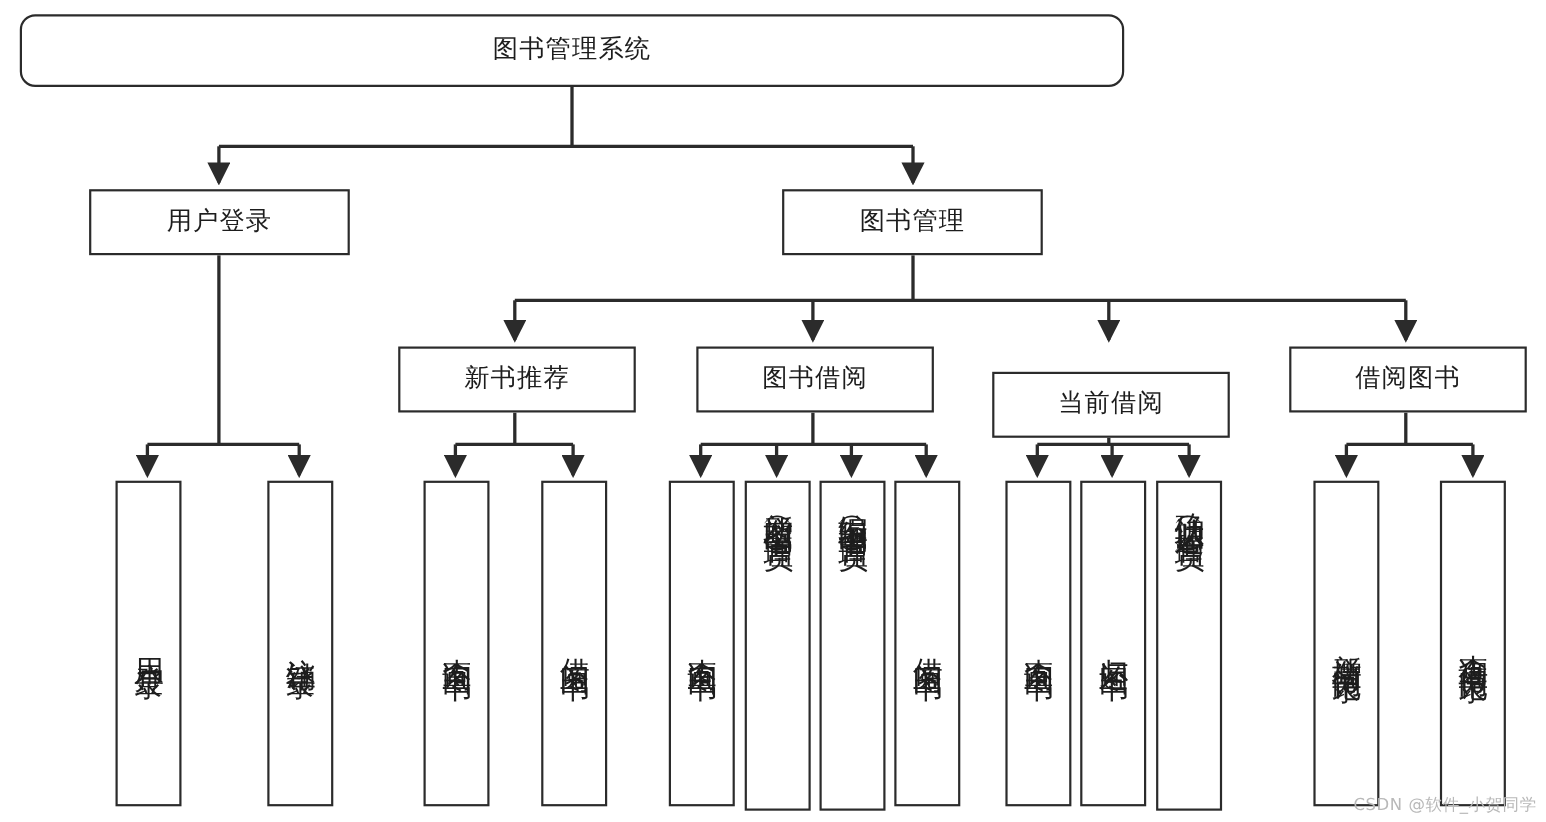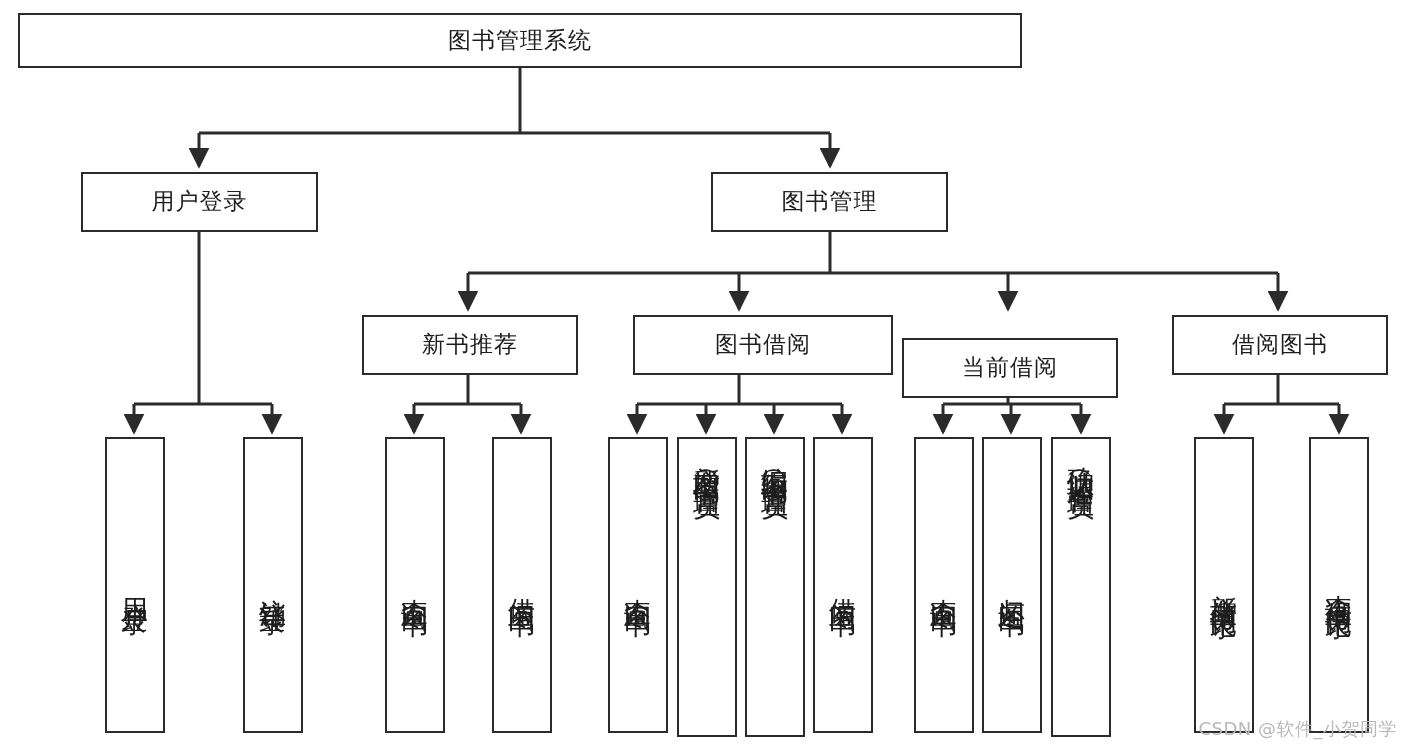--- a/index.html
+++ b/index.html
@@ -69,21 +69,21 @@
     display: flex;
     align-items: center;
     justify-content: center;
     width: 100%;
     height: 100%;
   }
   .watermark {
     position: absolute;
     right: 8px;
     bottom: 6px;
-    font-size: 18px;
+    font-size: 15px;
     color: #b9b9b9;
     letter-spacing: 0.5px;
     white-space: nowrap;
   }
 </style>
 </head>
 <body>
 
 <div id="diagram-root">
 
@@ -131,37 +131,37 @@
       <path d="M 1011 404 L 1011 432" marker-end="url(#arrow)"></path>
       <path d="M 1081 404 L 1081 432" marker-end="url(#arrow)"></path>
 
       <path d="M 1278 375 L 1278 404"></path>
       <path d="M 1224 404 L 1339 404"></path>
       <path d="M 1224 404 L 1224 432" marker-end="url(#arrow)"></path>
       <path d="M 1339 404 L 1339 432" marker-end="url(#arrow)"></path>
     </g>
   </svg>
 
-  <div class="node horizontal" style="left:18px; top:13px; width:1004px; height:55px;">
+  <div class="node horizontal" style="left:18px; top:13px; width:1004px; height:66px;border-radius:14px;">
     <span class="label">图书管理系统</span>
   </div>
 
   <div class="node horizontal" style="left:81px; top:172px; width:237px; height:60px;">
     <span class="label">用户登录</span>
   </div>
 
   <div class="node horizontal" style="left:362px; top:315px; width:216px; height:60px;">
     <span class="label">新书推荐</span>
   </div>
 
   <div class="node horizontal" style="left:711px; top:172px; width:237px; height:60px;">
     <span class="label">图书管理</span>
   </div>
 
-  <div class="node horizontal" style="left:633px; top:315px; width:260px; height:60px;align-items:center;">
+  <div class="node horizontal" style="left:633px; top:315px; width:216px; height:60px;align-items:center;">
     <span class="label">图书借阅</span>
   </div>
 
   <div class="node horizontal" style="left:902px; top:315px; width:216px; height:60px;margin-top:23px;">
     <span class="label">当前借阅</span>
   </div>
 
   <div class="node horizontal" style="left:1172px; top:315px; width:216px; height:60px;">
     <span class="label">借阅图书</span>
   </div>

